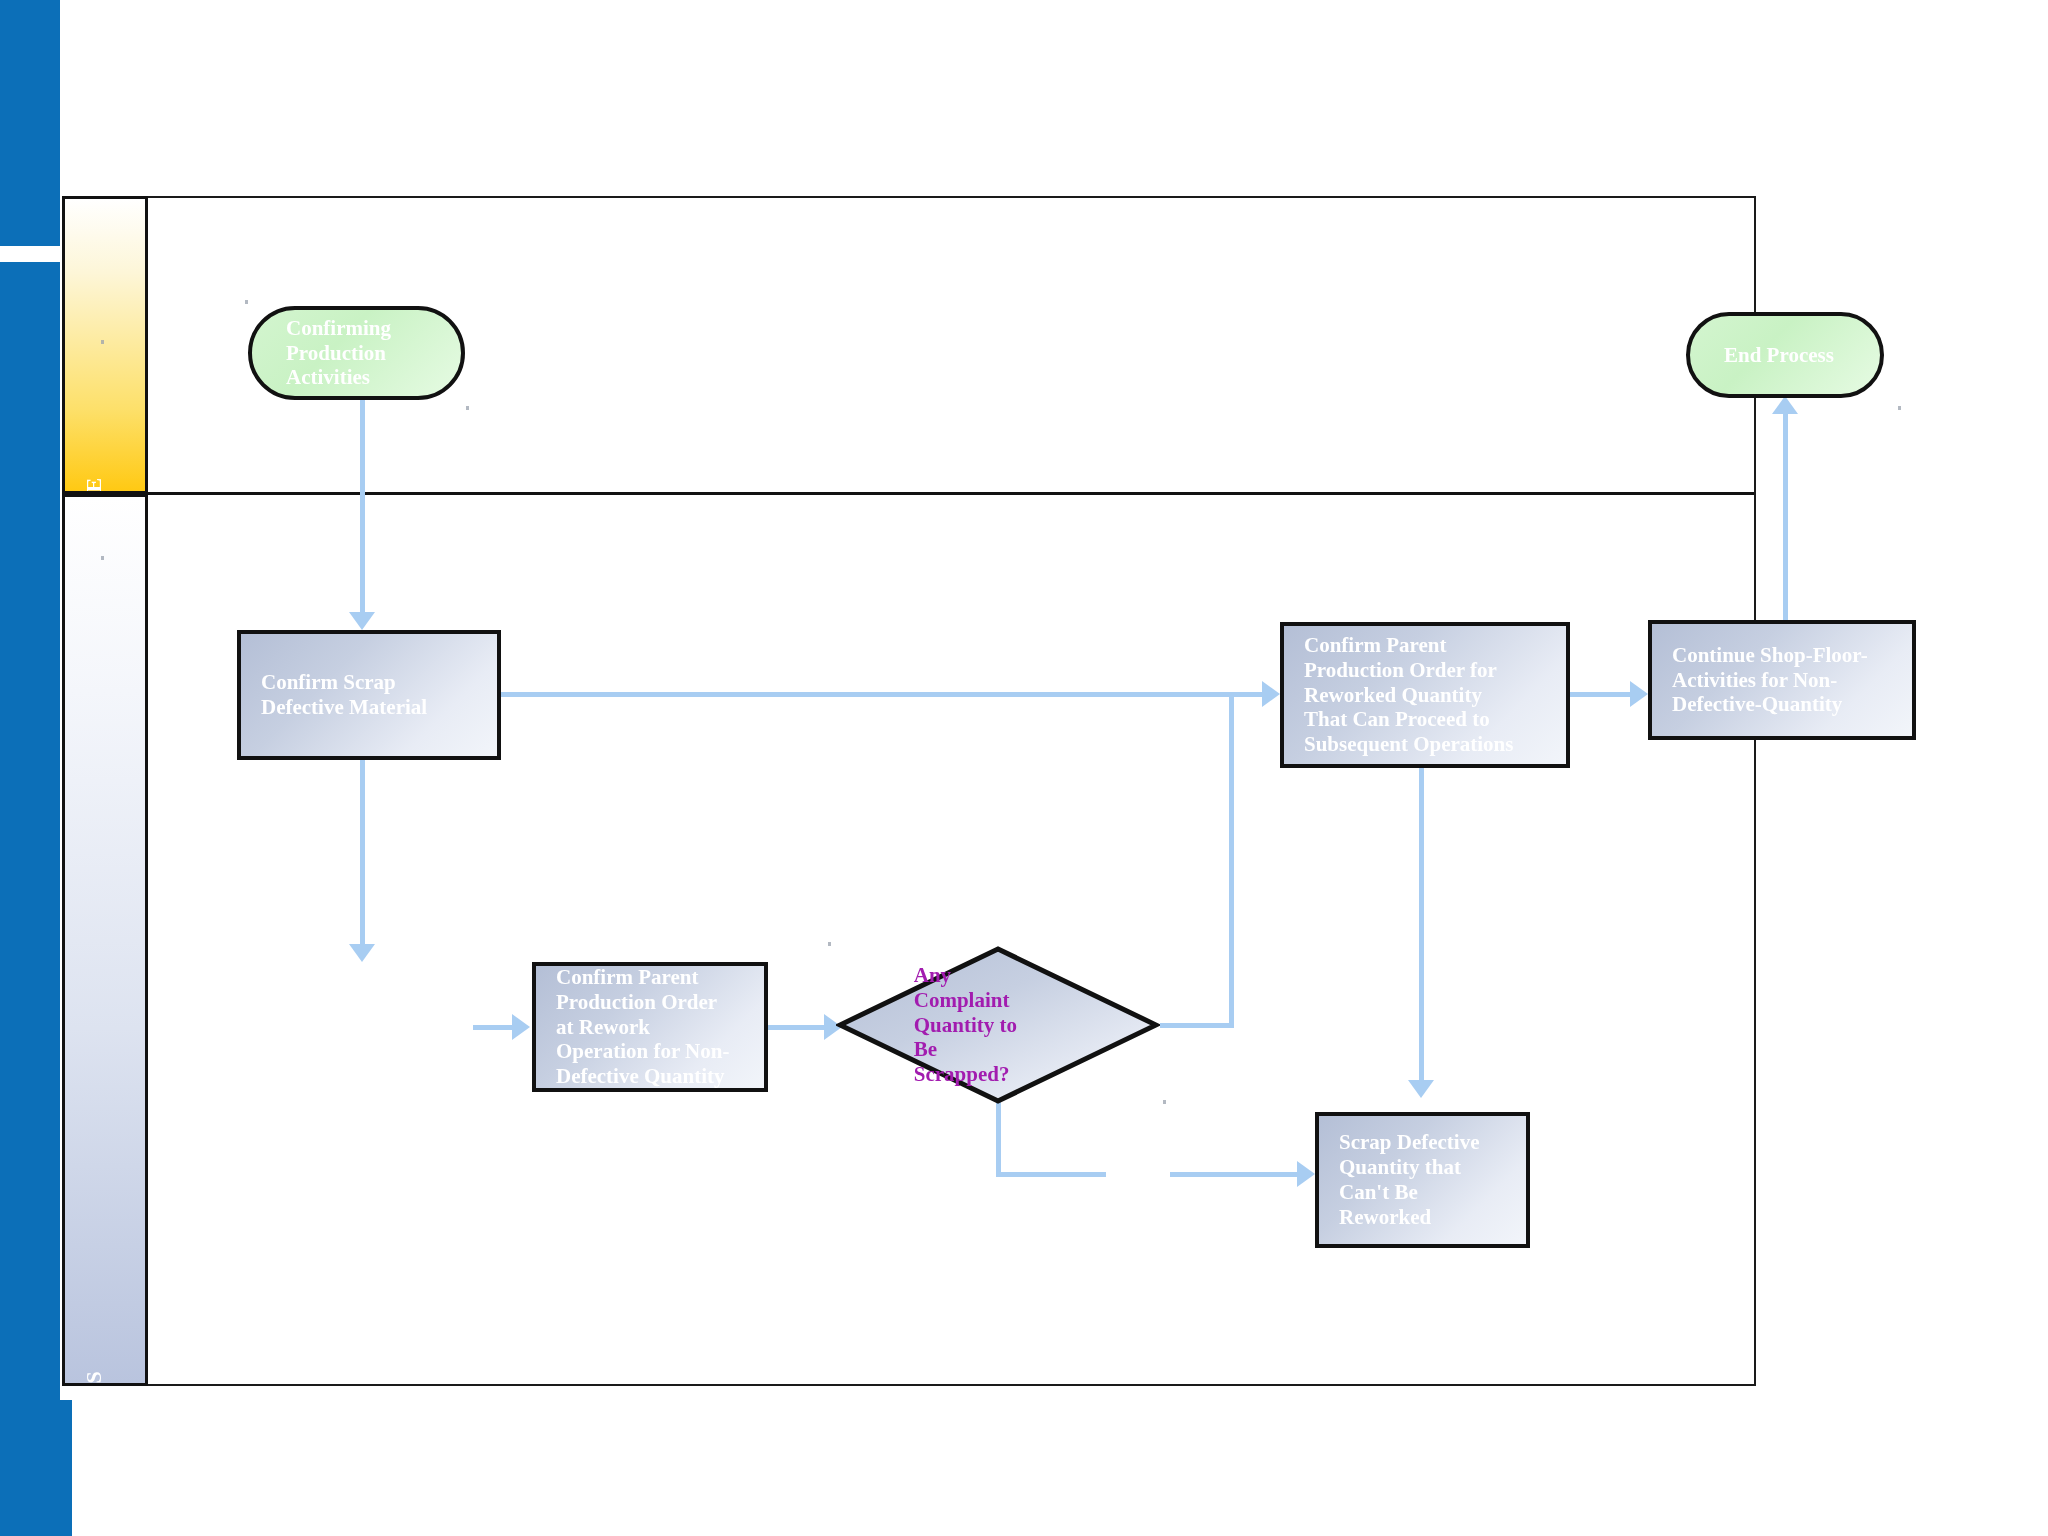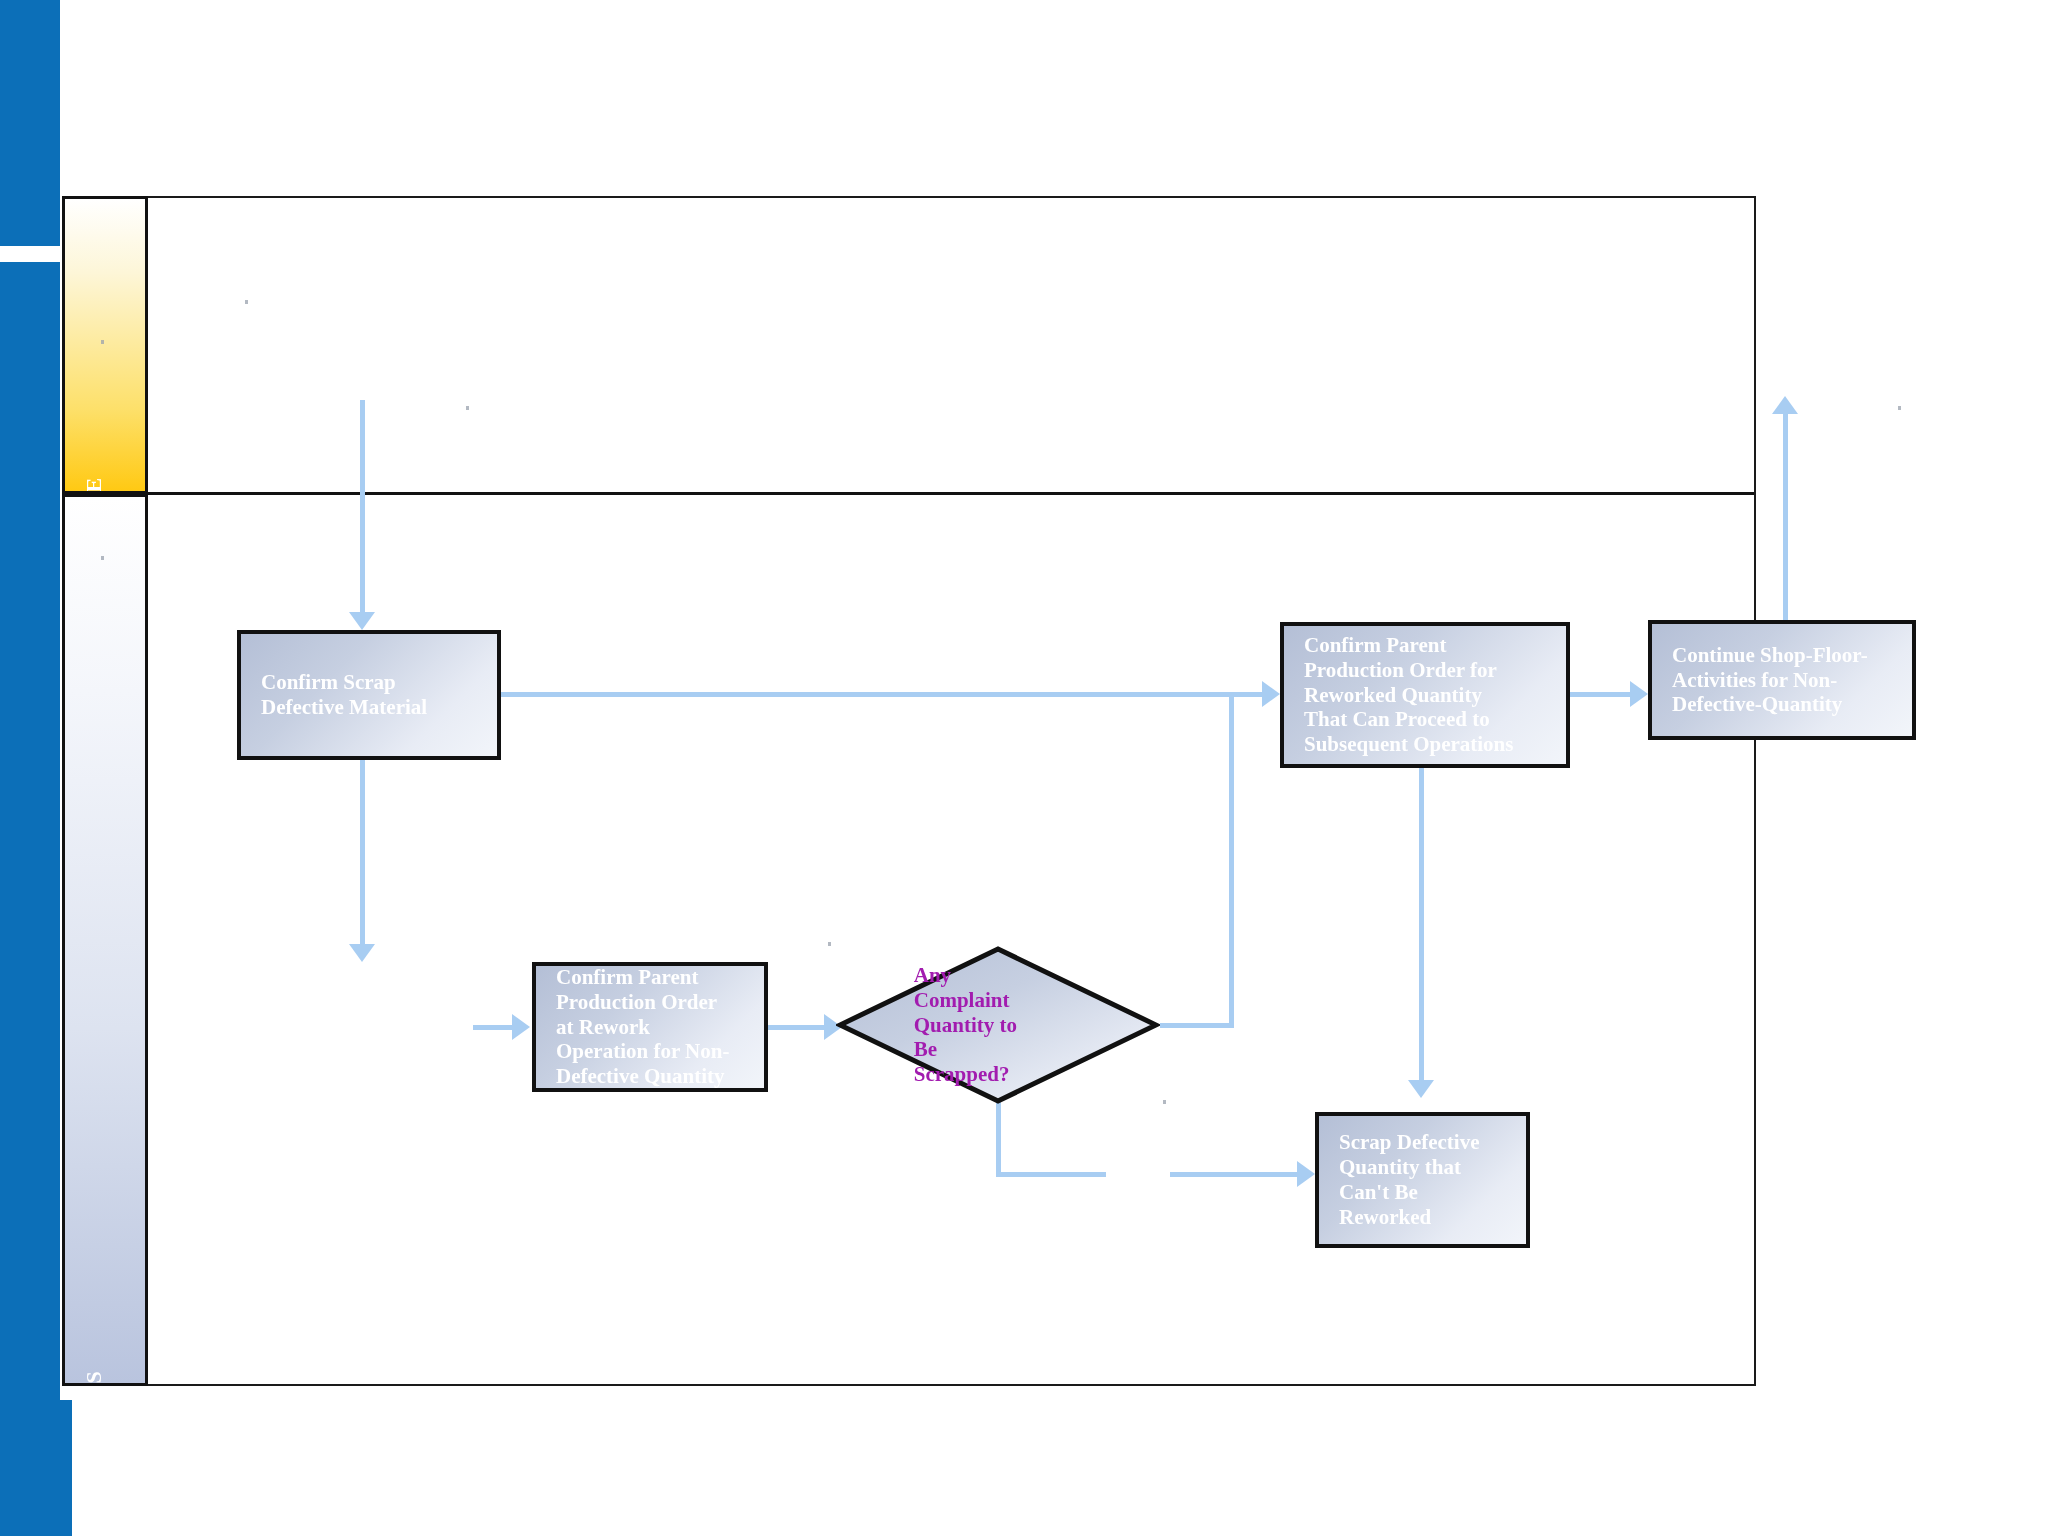--- a/index.html
+++ b/index.html
@@ -228,21 +228,29 @@
 
   <div class="conn conn-h" style="left:1570px; top:692px; width:72px;"></div>
   <div class="arrow arrow-right" style="left:1630px; top:681px;"></div>
 
   <div class="conn conn-v" style="left:1419px; top:768px; height:318px;"></div>
   <div class="arrow arrow-down" style="left:1408px; top:1080px;"></div>
 
   <div class="conn conn-v" style="left:1783px; top:408px; height:212px;"></div>
   <div class="arrow arrow-up" style="left:1772px; top:396px;"></div>
 
-
+  <div class="node terminator" style="left:248px; top:306px; width:217px; height:94px;">
+    <span class="node-text">Confirming
+Production
+Activities</span>
+  </div>
+
+  <div class="node terminator" style="left:1686px; top:312px; width:198px; height:86px; justify-content:flex-start;">
+    <span class="node-text">End Process</span>
+  </div>
 
   <div class="node process" style="left:237px; top:630px; width:264px; height:130px;">
     <span class="node-text">Confirm Scrap
 Defective Material</span>
   </div>
 
 
   <div class="node process" style="left:532px; top:962px; width:236px; height:130px;">
     <span class="node-text">Confirm Parent
 Production Order

